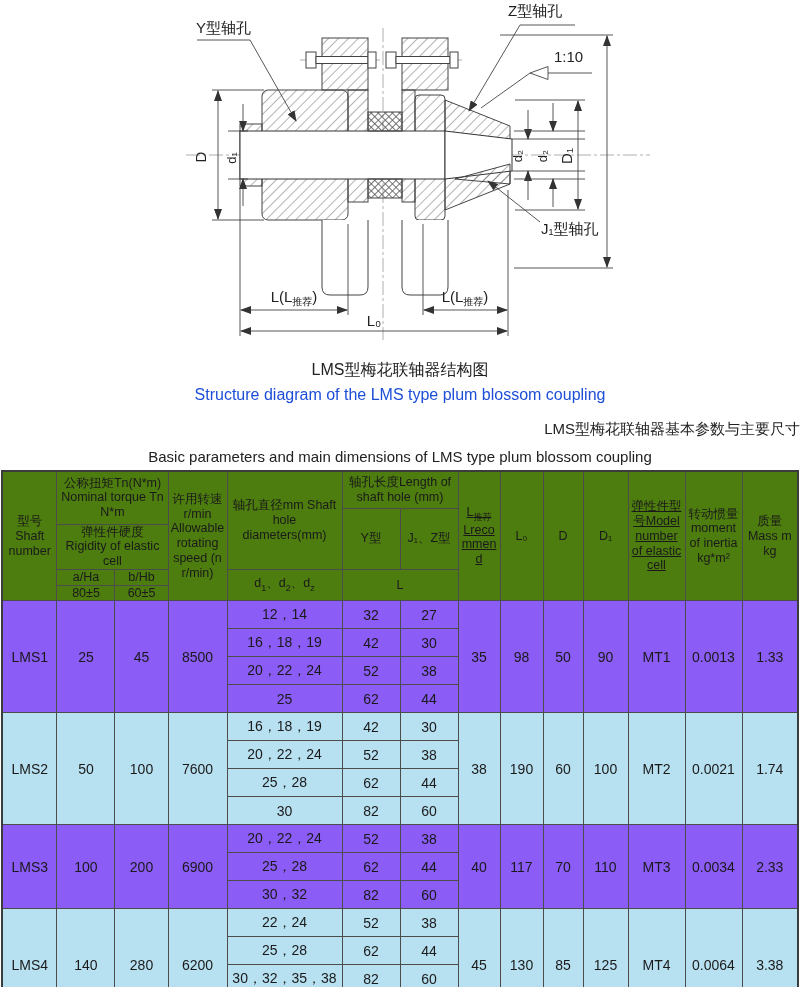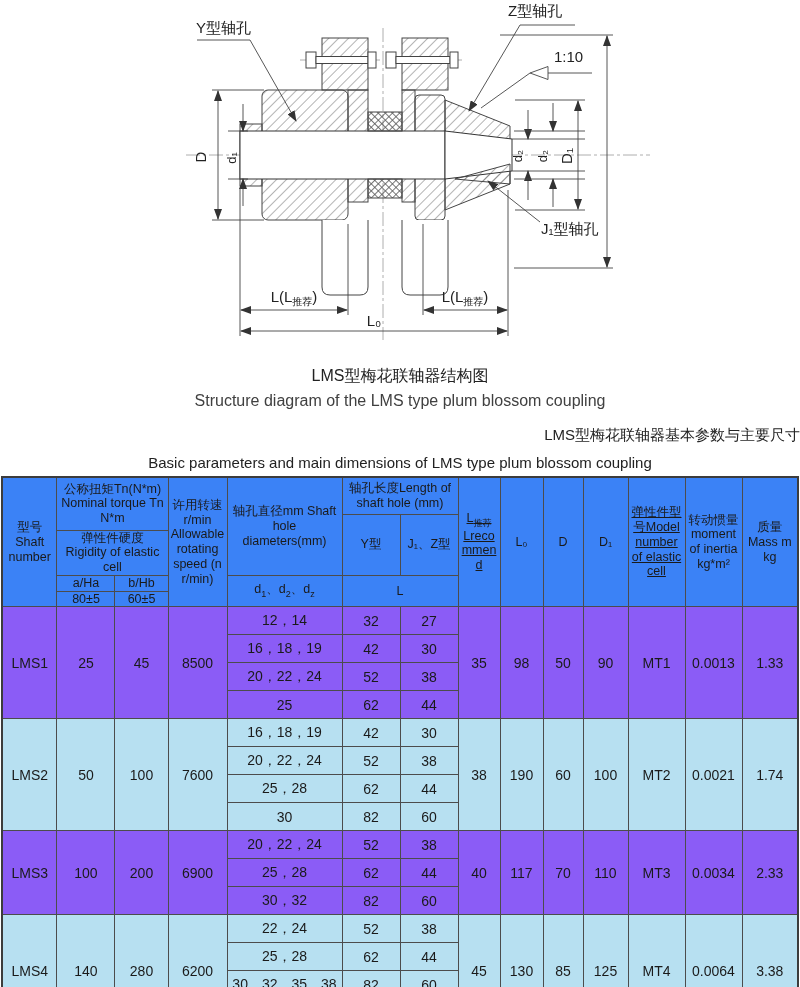--- a/index.html
+++ b/index.html
@@ -1,27 +1,27 @@
 <!DOCTYPE html>
 <html><head>
 <meta charset="utf-8">
 <style>
   html,body{margin:0;padding:0;background:#fff;}
   body{font-family:"Liberation Sans","DejaVu Sans",sans-serif;color:#1a1a1a;}
   .page{width:800px;height:987px;background:#fff;overflow:hidden;position:relative;}
   .caption{ text-align:center; }
-  .caption-zh{font-size:16px;margin-top:20px;color:#222;}
-  .caption-en{font-size:16px;margin-top:5px;color:#404040;}
+  .caption-zh{font-size:16px;margin-top:14px;color:#222;}
+  .caption-en{font-size:16px;margin-top:5px;color:#1d4ed8;}
   .title-zh{font-size:15px;margin-top:16px;text-align:right;color:#222;}
   .title-en{font-size:15px;margin-top:9px;text-align:center;color:#222;}
   table.params{border-collapse:collapse;table-layout:fixed;width:796px;margin:5px auto 0 auto;
     border:2px solid #3c3c3c;}
   table.params th, table.params td{border:1px solid #4c4c4c;padding:0 2px;overflow:hidden;
     font-weight:normal;vertical-align:middle;text-align:center;}
-  table.params th{background:#3b82f6;font-size:12.5px;line-height:1.18;}
+  table.params th{background:#4d7c0f;font-size:12.5px;line-height:1.18;}
   table.params td{font-size:14px;}
   .hleft{text-align:left;padding-left:5px;}
   .dleft{text-align:left;padding-left:8px;}
   .break{word-break:break-all;text-decoration:underline;}
   tr.hr1{height:37px;} tr.hr2{height:16px;} tr.hr3{height:35px;}
   tr.hr4{height:14px;} tr.hr5{height:14px;}
   tr.body-row{height:28px;}
   td.wbg{background:#8b5cf6;}
   td.bbg{background:#b7e0f1;}
   sub{font-size:9px;}

